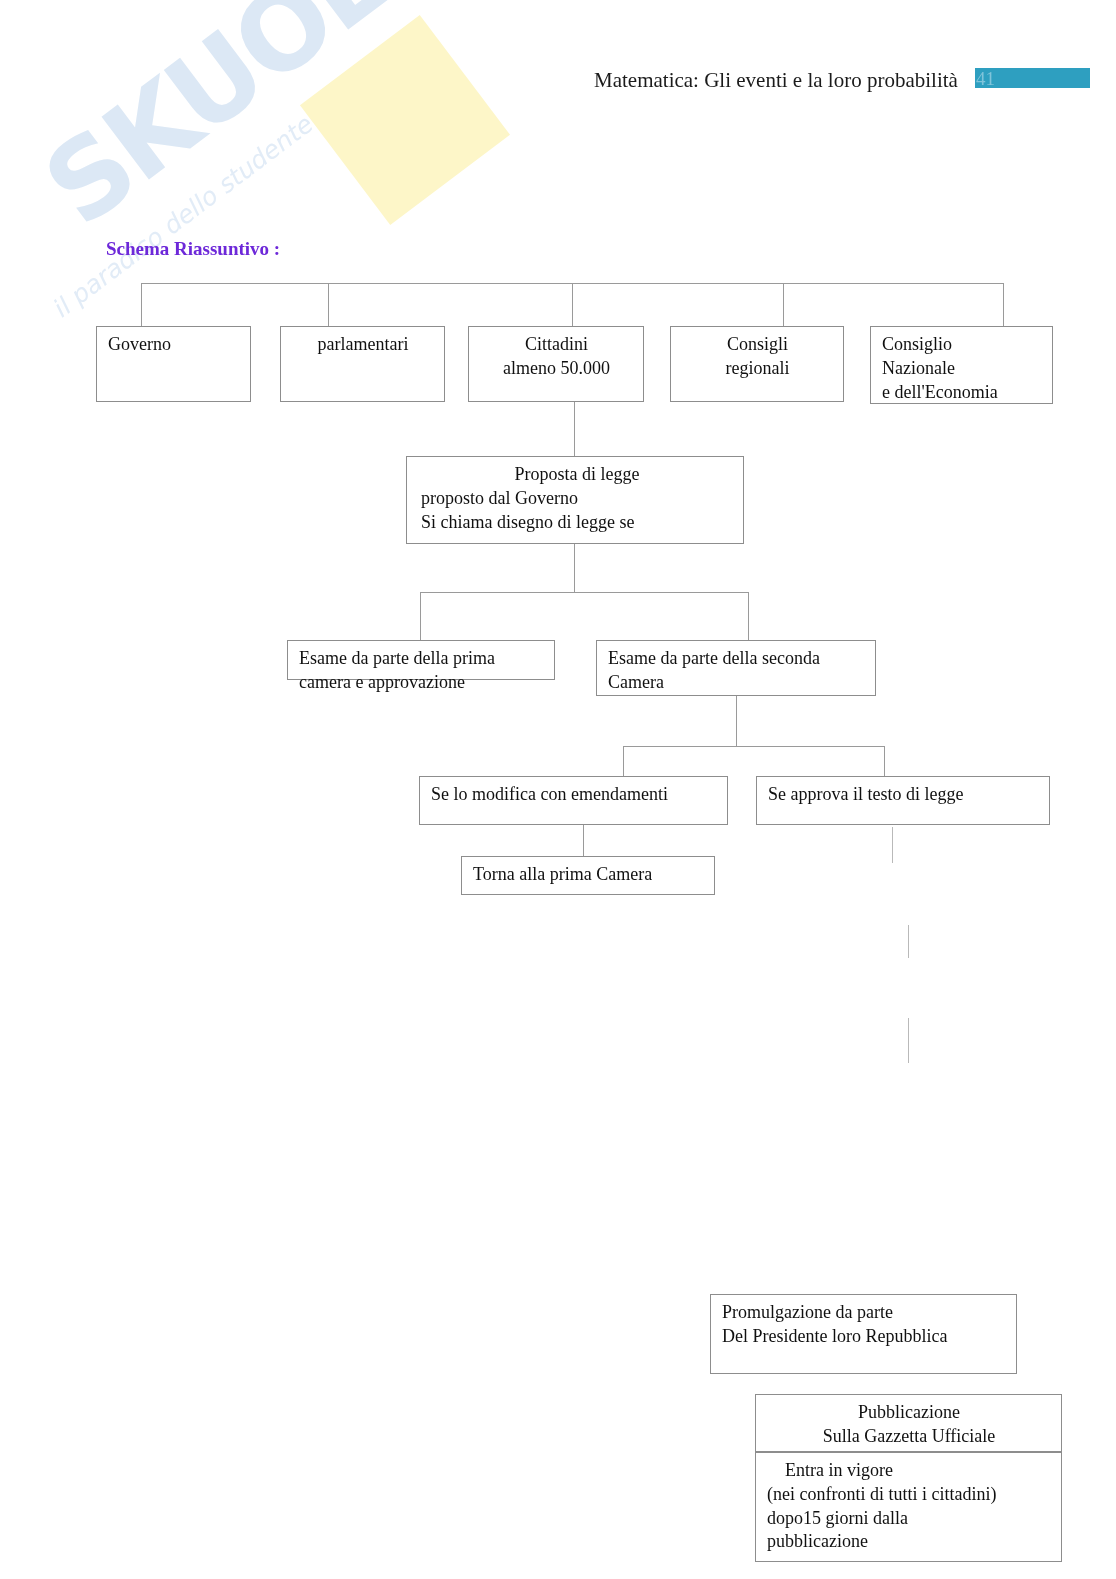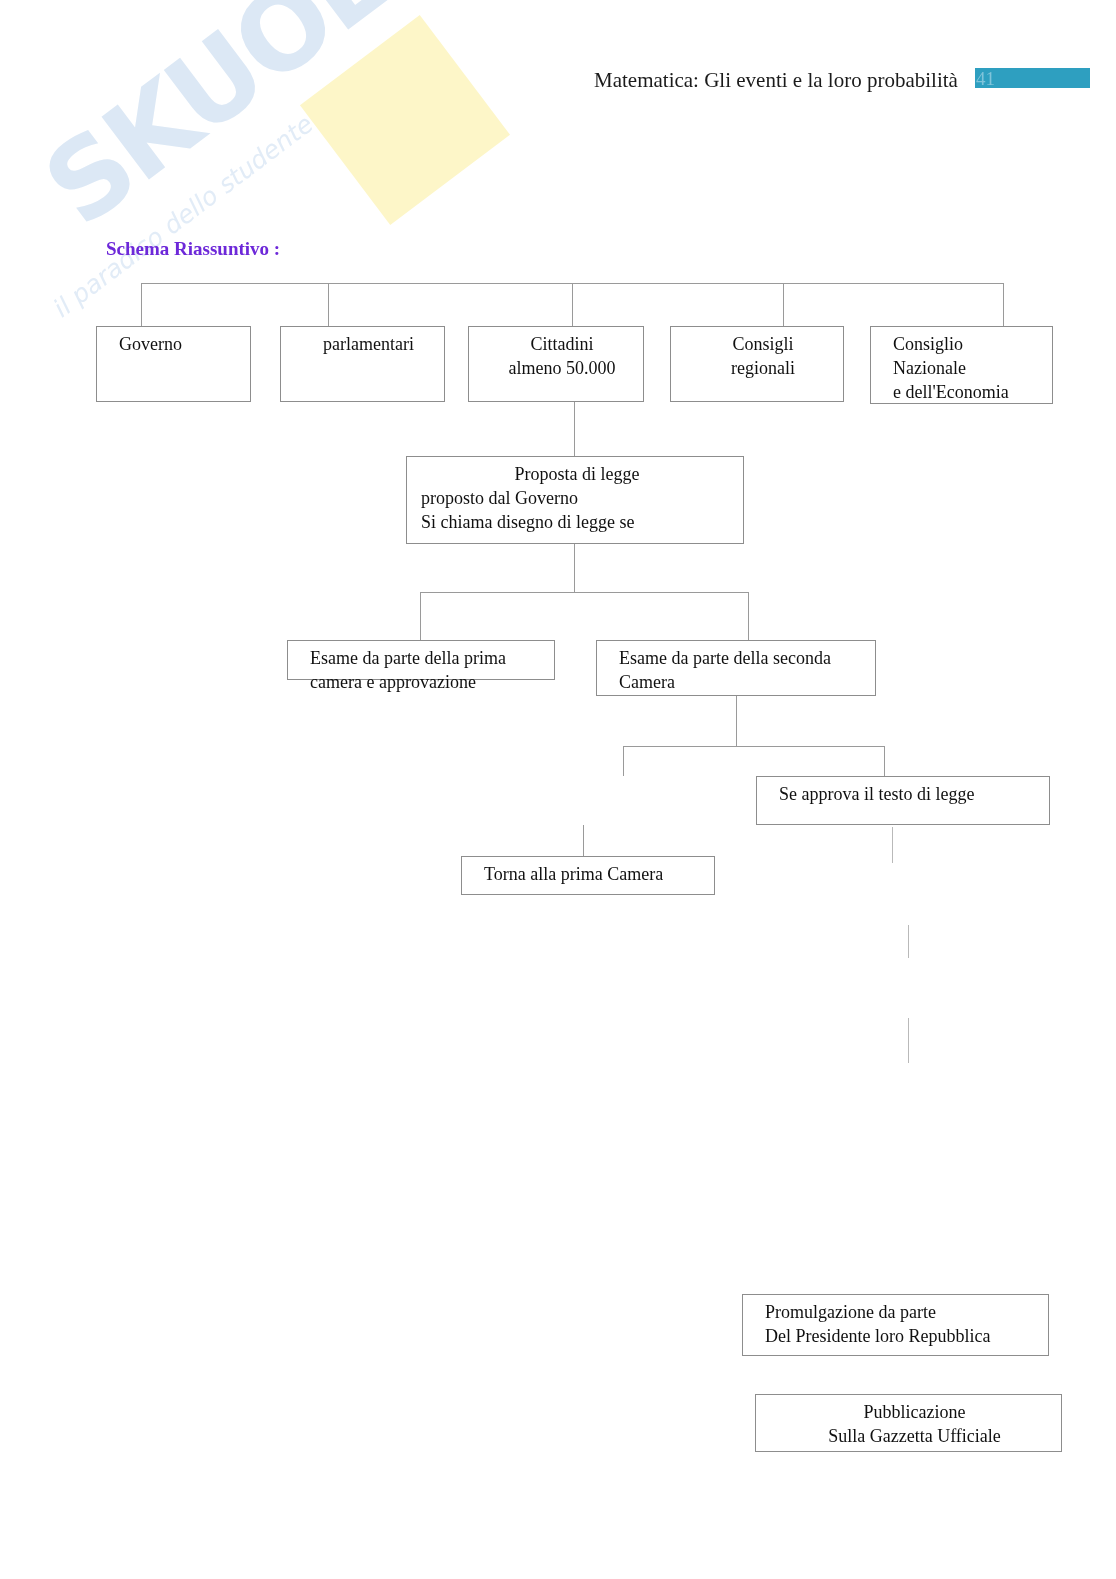--- a/index.html
+++ b/index.html
@@ -91,21 +91,21 @@
   }
 
   
   .node {
     position: absolute;
     border: 1px solid #8d8d8d;
     background: transparent;
     font-size: 18px;
     line-height: 1.32;
     color: #101010;
-    padding: 6px 10px 6px 22px;
+    padding: 6px 10px 6px 11px;
     z-index: 2;
   }
   .node.center { text-align: center; }
   .node.left   { text-align: left; }
   .node .ln { display: block; white-space: nowrap; }
   .node .ln.c { text-align: center; }
 
   .hline, .vline {
     position: absolute;
     background: #9a9a9a;
@@ -186,39 +186,48 @@
   <div class="node left" style="left:596px; top:640px; width:280px; height:56px;">
     <span class="ln">Esame da parte della seconda</span>
     <span class="ln">Camera</span>
   </div>
 
   <div class="vline" style="left:736px; top:696px; height:50px;"></div>
   <div class="hline" style="left:623px; top:746px; width:262px;"></div>
   <div class="vline" style="left:623px; top:746px; height:30px;"></div>
   <div class="vline" style="left:884px; top:746px; height:30px;"></div>
 
+  <div class="node left" style="left:419px; top:776px; width:309px; height:49px;">
+    <span class="ln">Se lo modifica con emendamenti</span>
+  </div>
 
   <div class="node left" style="left:756px; top:776px; width:294px; height:49px;">
     <span class="ln">Se approva il testo di legge</span>
   </div>
 
   <div class="vline" style="left:583px; top:825px; height:31px;"></div>
 
   <div class="node left" style="left:461px; top:856px; width:254px; height:39px;">
     <span class="ln">Torna alla prima Camera</span>
   </div>
 
   <div class="vline stub" style="left:892px; top:827px; height:36px;"></div>
   <div class="vline stub" style="left:908px; top:925px; height:33px;"></div>
   <div class="vline stub" style="left:908px; top:1018px; height:45px;"></div>
 
-  <div class="node left" style="left:742px; top:1294px; width:307px; height:62px;">
+  <div class="node left" style="left:710px; top:1294px; width:307px; height:80px;">
     <span class="ln">Promulgazione da parte</span>
     <span class="ln">Del Presidente loro Repubblica</span>
   </div>
 
   <div class="node center" style="left:755px; top:1394px; width:307px; height:58px;">
     <span class="ln c">Pubblicazione</span>
     <span class="ln c">Sulla Gazzetta Ufficiale</span>
   </div>
 
+  <div class="node left" style="left:755px; top:1452px; width:307px; height:110px;">
+    <span class="ln" style="white-space:pre;">    Entra in vigore</span>
+    <span class="ln">(nei confronti di tutti i cittadini)</span>
+    <span class="ln">dopo15 giorni dalla</span>
+    <span class="ln">pubblicazione</span>
+  </div>
 
 </div>
 
 </body></html>

